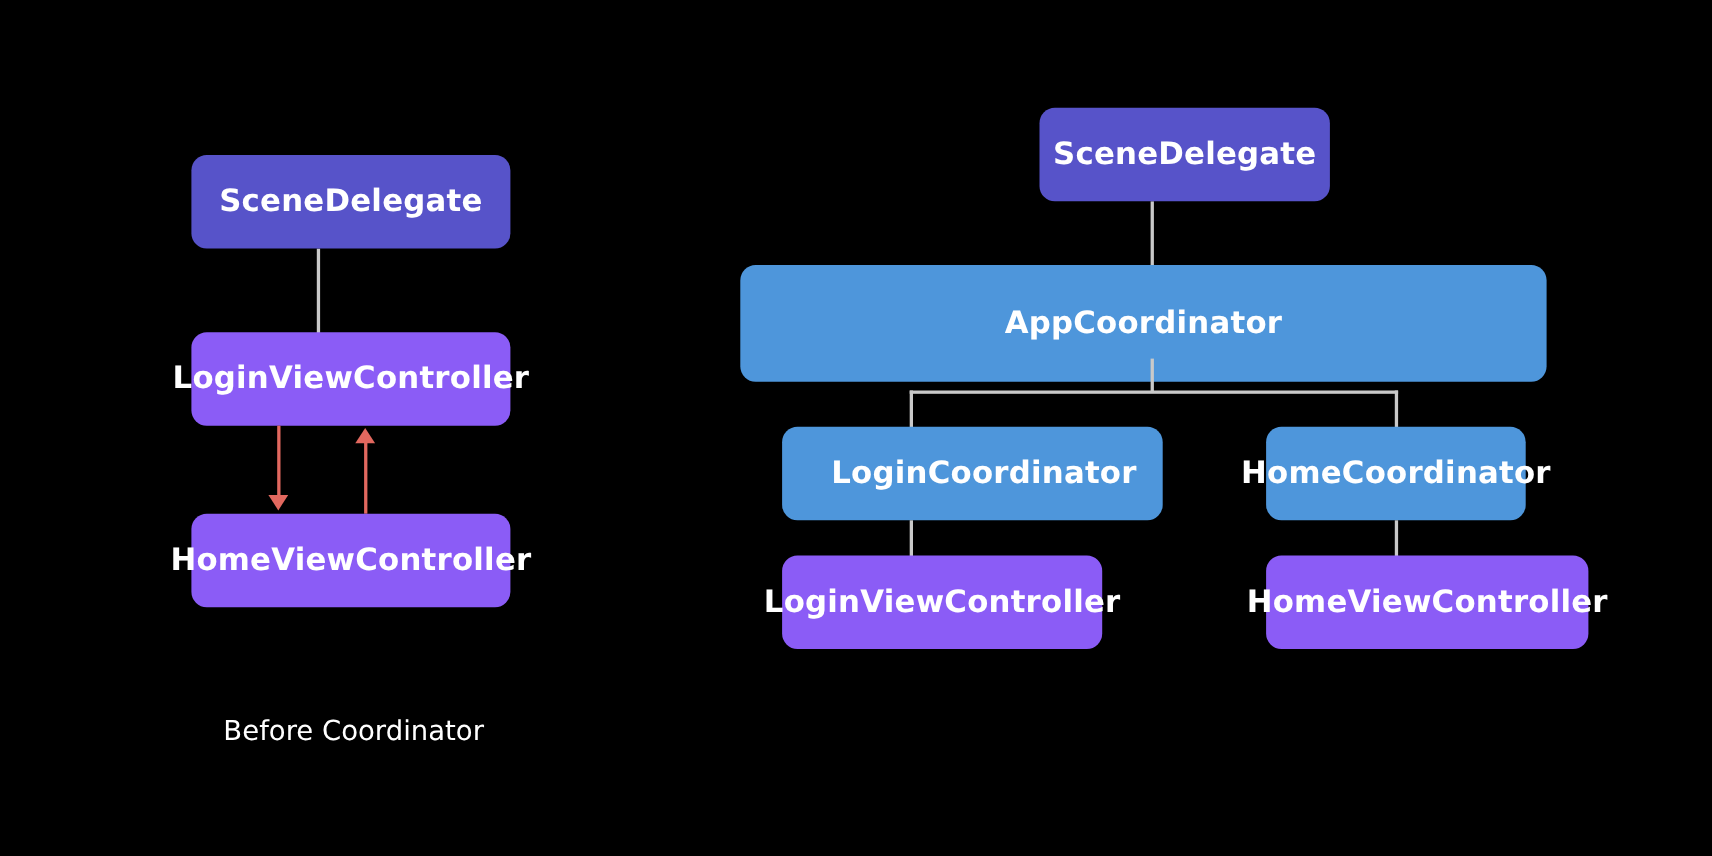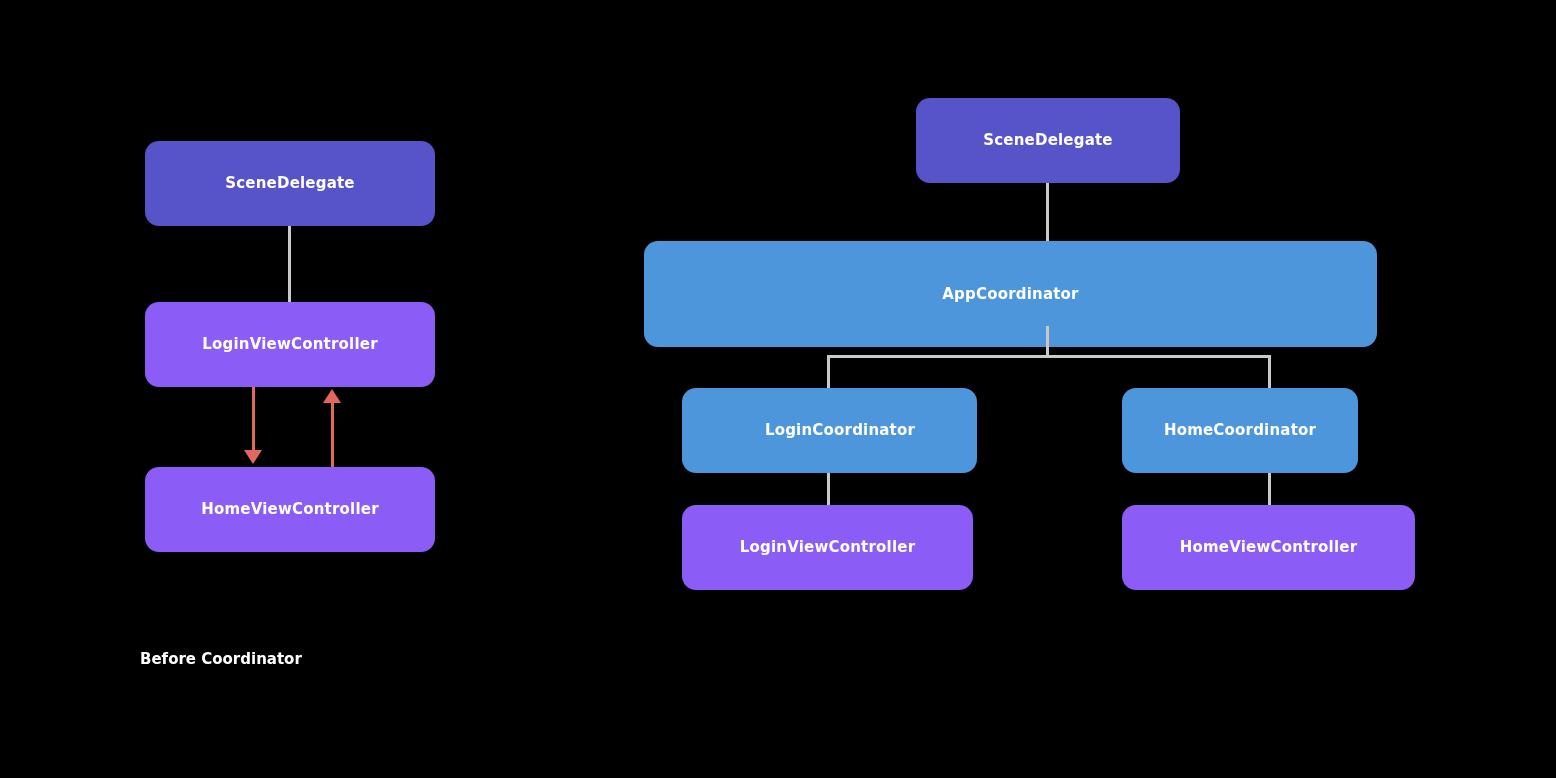--- a/index.html
+++ b/index.html
@@ -22,25 +22,26 @@
   }
   .node {
     position: absolute;
     box-sizing: border-box;
     border-radius: 14px;
     display: flex;
     align-items: center;
     justify-content: center;
     color: #ffffff;
     font-weight: bold;
-    font-size: 15px;
+    font-size: 28px;
     letter-spacing: 0.2px;
     text-align: center;
     padding: 0 10px;
     line-height: 1.1;
+    margin-left: 29px;
   }
   .node-purple { background: #5753c9; }
   .node-blue   { background: #4e96db; }
   .node-gray   { background: #8b5cf6; }
 
   .connector {
     position: absolute;
     background: #c9c9c9;
   }
   .v-line { width: 3px; }
@@ -63,23 +64,23 @@
   }
   .arrow-head.up {
     border-left: 9px solid transparent;
     border-right: 9px solid transparent;
     border-bottom: 14px solid #e2685f;
   }
 
   .caption {
     position: absolute;
     color: #ffffff;
-    font-weight: bold;
-    font-size: 15px;
-    text-align: left;
+    font-weight: normal;
+    font-size: 25px;
+    text-align: right;
     white-space: nowrap;
   }
 </style>
 </head>
 <body>
 
 <div id="canvas">
 
   <div class="connector v-line" style="left:288px; top:226px; height:78px;"></div>
 
@@ -111,21 +112,21 @@
 
   <div class="node node-blue" style="left:644px; top:241px; width:733px; height:106px;">
     <span>AppCoordinator</span>
   </div>
 
   <div class="connector v-line" style="left:1046px; top:326px; height:31px;"></div>
   <div class="connector h-line" style="left:827px; top:355px; width:444px;"></div>
   <div class="connector v-line" style="left:827px; top:355px; height:34px;"></div>
   <div class="connector v-line" style="left:1268px; top:355px; height:34px;"></div>
 
-  <div class="node node-blue" style="left:682px; top:388px; width:295px; height:85px;padding-left:31px;">
+  <div class="node node-blue" style="left:682px; top:388px; width:346px; height:85px;padding-left:31px;">
     <span>LoginCoordinator</span>
   </div>
 
   <div class="node node-blue" style="left:1122px; top:388px; width:236px; height:85px;">
     <span>HomeCoordinator</span>
   </div>
 
   <div class="connector v-line" style="left:827px; top:473px; height:33px;"></div>
   <div class="connector v-line" style="left:1268px; top:473px; height:33px;"></div>
 

